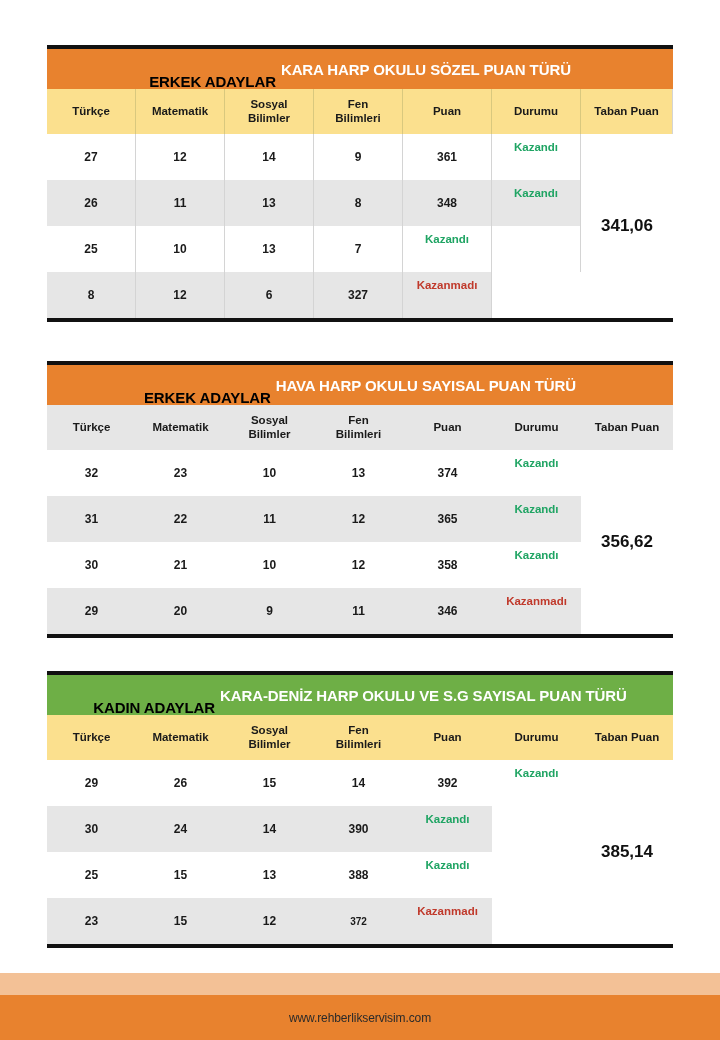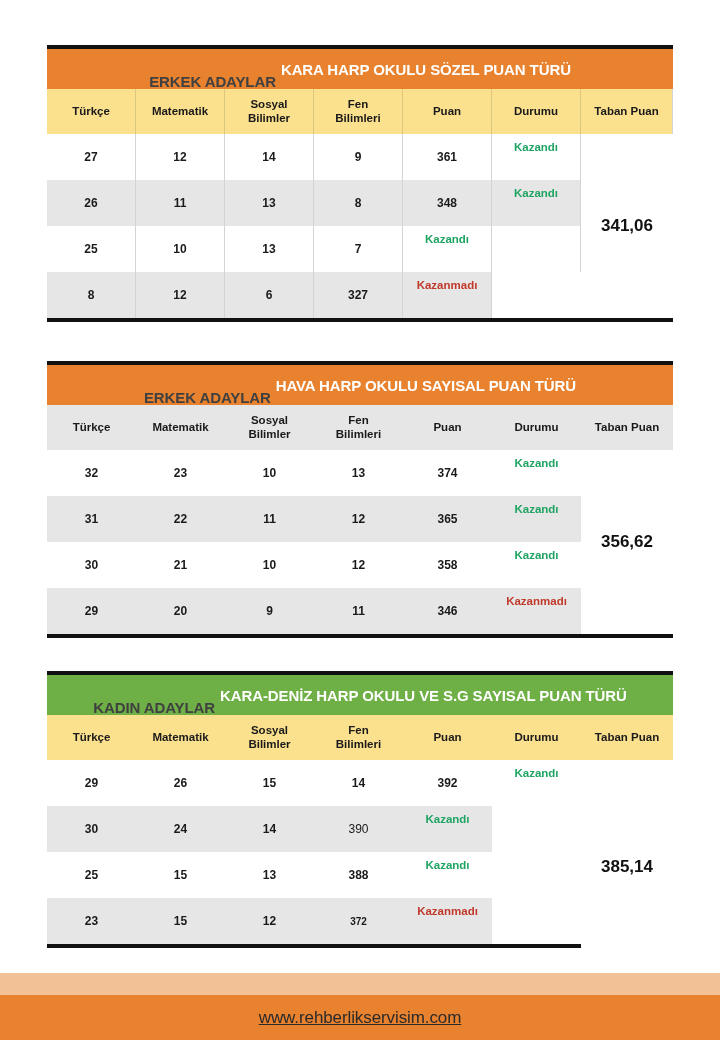--- a/index.html
+++ b/index.html
@@ -32,21 +32,21 @@
   }
 
   .banner{
     height:40px;
     display:flex;align-items:center;justify-content:center;
     font-size:15px;
     font-weight:bold;
     letter-spacing:-0.1px;
     white-space:nowrap;
   }
-  .banner .b-dark{color:#404040;margin-top:24px;}
+  .banner .b-dark{color:#000000;margin-top:24px;}
   .banner .b-light{color:#ffffff;margin-left:5px;}
   .banner.orange{background:#E8822E;}
   .banner.green{background:#6EAF46;}
 
   
   .grid{
     display:grid;
     grid-template-columns:89px 89px 89px 89px 89px 89px 92px;
     width:626px;
   }
@@ -88,21 +88,21 @@
     position:absolute;left:0;bottom:0;width:720px;
   }
   .footer .strip-light{
     height:22px;background:#F3C196;
   }
   .footer .strip-main{
     height:45px;background:#E8822E;
     display:flex;align-items:center;justify-content:center;
   }
   .footer .url{
-    font-size:17px;color:#2a2a2a;letter-spacing:-0.1px;text-decoration:underline;
+    font-size:12px;color:#2a2a2a;letter-spacing:-0.1px;
   }
 </style>
 </head>
 <body>
 
 <div class="page">
   <div id="tables-host">
       <div class="tbl ruled" style="top: 45px;">
         <div class="rule-top"></div>
         <div class="banner orange">
@@ -282,21 +282,21 @@
             <div class="cell" style="height: 46px; font-size: 12px; font-weight: bold; background: rgb(255, 255, 255);">15</div>
             <div class="cell" style="height: 46px; font-size: 12px; font-weight: bold; background: rgb(255, 255, 255);">14</div>
             <div class="cell" style="height: 46px; font-size: 12px; font-weight: bold; background: rgb(255, 255, 255);">392</div>
             <div class="cell status" style="height: 46px; background: rgb(255, 255, 255);">
               <span class="st-win">Kazandı</span>
             </div>
             <div class="cell taban" style="height: 46px; background: rgb(255, 255, 255);"></div>
             <div class="cell" style="height: 46px; font-size: 12px; font-weight: bold; background: rgb(230, 230, 230);">30</div>
             <div class="cell" style="height: 46px; font-size: 12px; font-weight: bold; background: rgb(230, 230, 230);">24</div>
             <div class="cell" style="height: 46px; font-size: 12px; font-weight: bold; background: rgb(230, 230, 230);">14</div>
-            <div class="cell" style="height: 46px; font-size: 12px; font-weight: normal; background: rgb(230, 230, 230);">390</div>
+            <div class="cell" style="height: 46px; font-size: 12px; font-weight: bold; background: rgb(230, 230, 230);">390</div>
             <div class="cell status" style="height: 46px; background: rgb(230, 230, 230);">
               <span class="st-win">Kazandı</span>
             </div>
             <div class="cell taban" style="height: 46px; background: rgb(255, 255, 255);"></div>
             <div class="cell" style="height: 46px; font-size: 12px; font-weight: bold; background: rgb(255, 255, 255);">31</div>
             <div class="cell" style="height: 46px; font-size: 12px; font-weight: bold; background: rgb(255, 255, 255);">25</div>
             <div class="cell" style="height: 46px; font-size: 12px; font-weight: bold; background: rgb(255, 255, 255);">15</div>
             <div class="cell" style="height: 46px; font-size: 12px; font-weight: bold; background: rgb(255, 255, 255);">13</div>
             <div class="cell" style="height: 46px; font-size: 12px; font-weight: bold; background: rgb(255, 255, 255);">388</div>
             <div class="cell status" style="height: 46px; background: rgb(255, 255, 255);">
@@ -306,21 +306,21 @@
             <div class="cell" style="height: 46px; font-size: 12px; font-weight: bold; background: rgb(230, 230, 230);">29</div>
             <div class="cell" style="height: 46px; font-size: 12px; font-weight: bold; background: rgb(230, 230, 230);">23</div>
             <div class="cell" style="height: 46px; font-size: 12px; font-weight: bold; background: rgb(230, 230, 230);">15</div>
             <div class="cell" style="height: 46px; font-size: 12px; font-weight: bold; background: rgb(230, 230, 230);">12</div>
             <div class="cell" style="height: 46px; font-size: 10px; font-weight: bold; background: rgb(230, 230, 230);">372</div>
             <div class="cell status" style="height: 46px; background: rgb(230, 230, 230);">
               <span class="st-lose">Kazanmadı</span>
             </div>
             <div class="cell taban" style="height: 46px; background: rgb(255, 255, 255);"></div>
           </div>
-          <div class="taban-merge" style="top: 60px; height: 184px;">385,14</div>
+          <div class="taban-merge" style="top: 45px; height: 184px;">385,14</div>
         </div>
         <div class="rule-bottom"></div>
       </div>
     </div>
 
   <div class="footer">
     <div class="strip-light"></div>
     <div class="strip-main">
       <span class="url">www.rehberlikservisim.com</span>
     </div>

